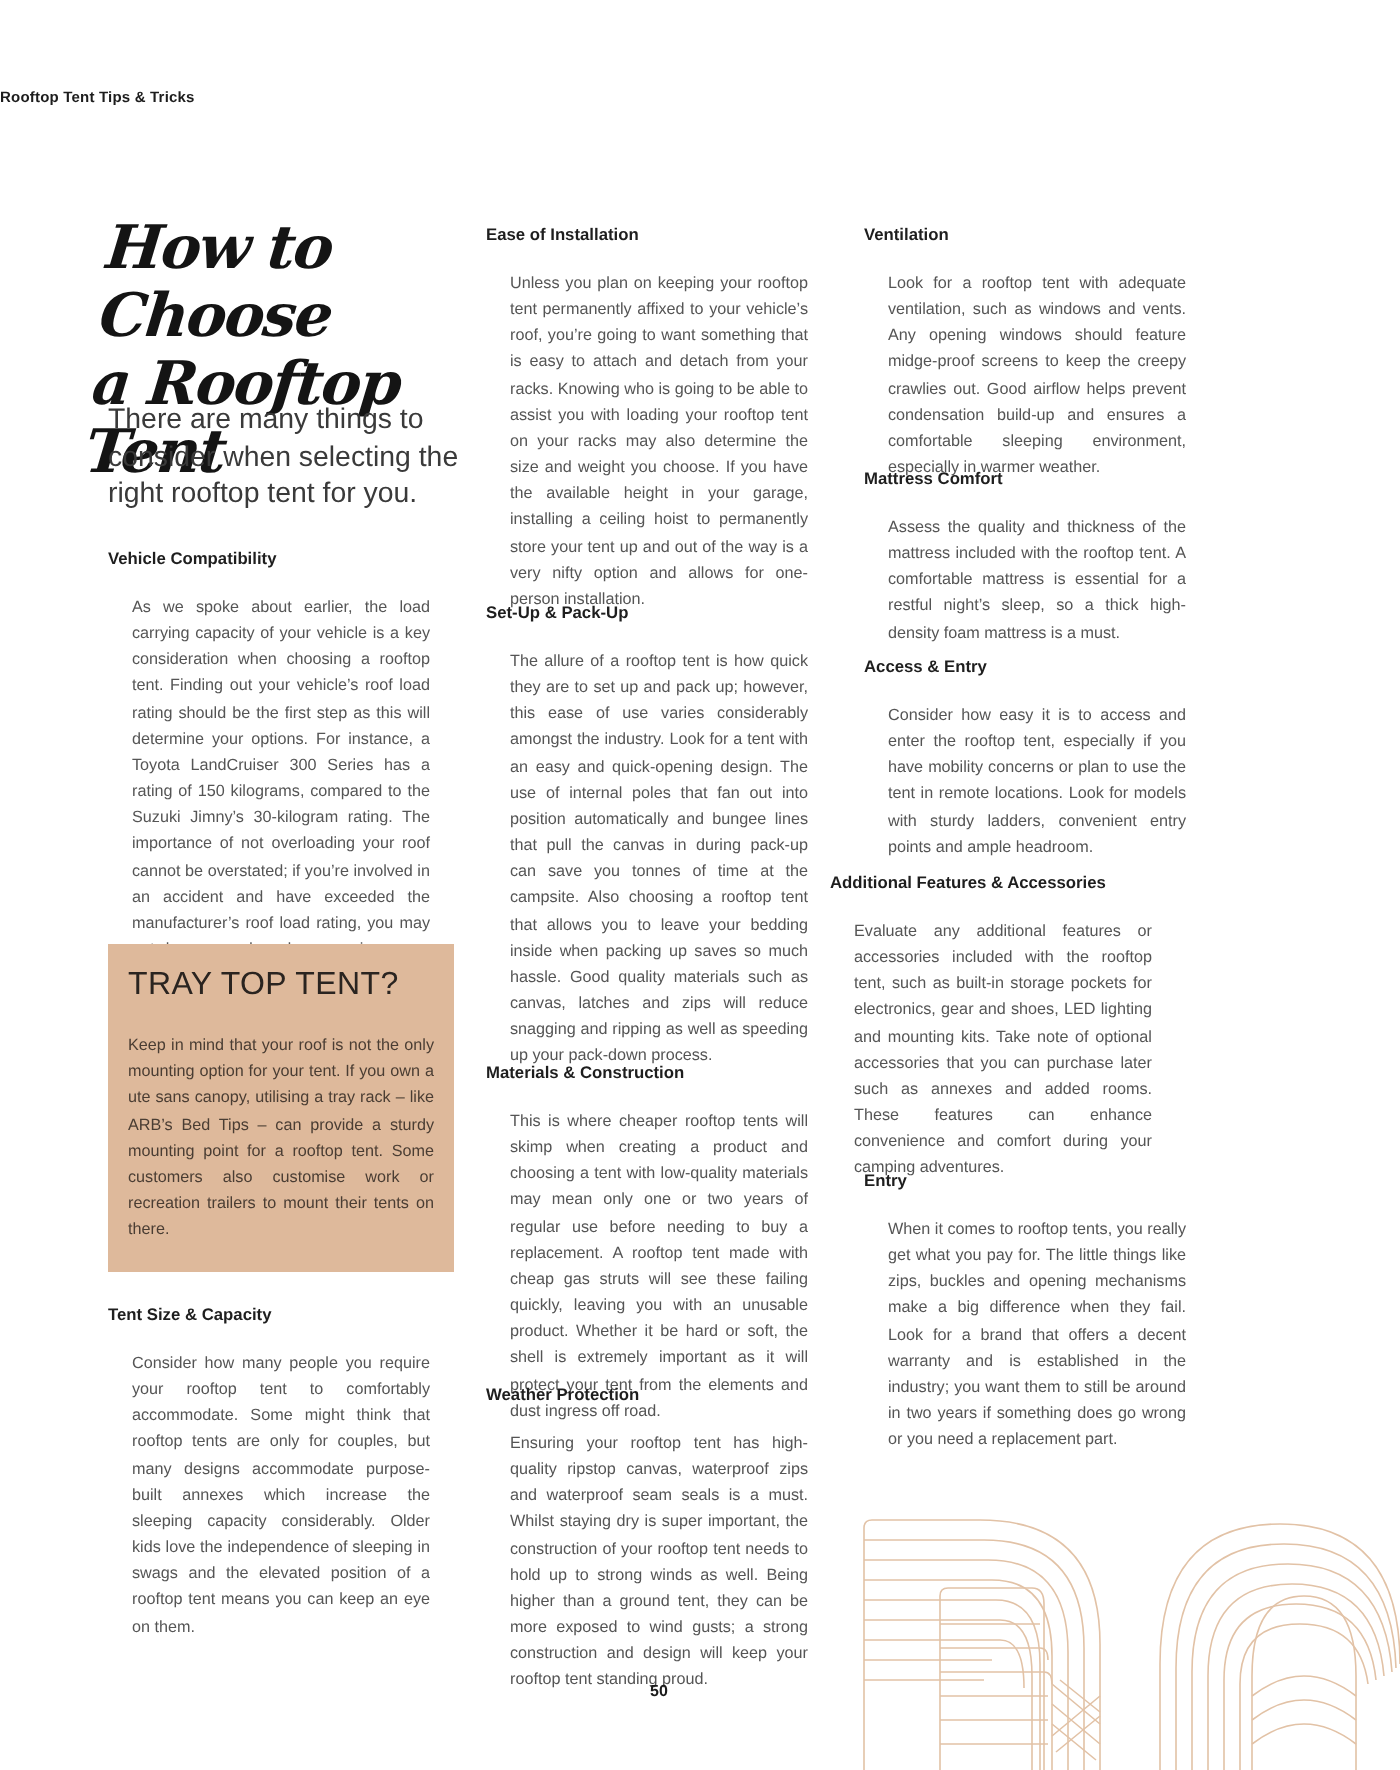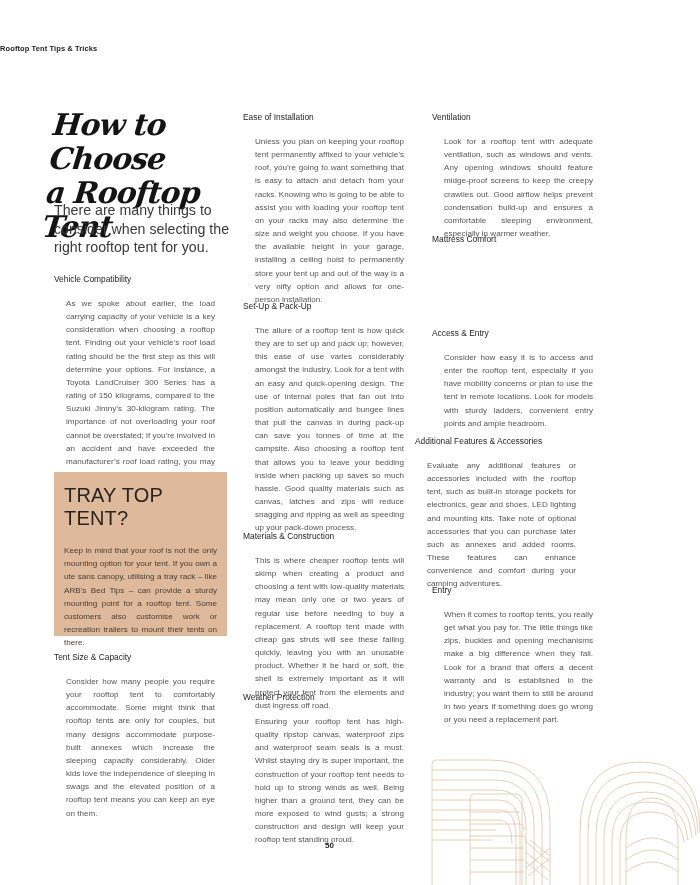--- a/index.html
+++ b/index.html
@@ -17,31 +17,31 @@
     font-size: 30px; line-height: 34px; color: #141414; letter-spacing: -1px;
     transform: skewX(-6deg);
   }
   .title span { display: block; }
   .intro {
     position: absolute; left: 54px; top: 201px; width: 180px;
     font-size: 14.2px; line-height: 18.5px; color: #3a3a3a;
   }
   .section { position: absolute; width: 173px; }
   .section h3 {
-    margin: 0 0 1px 0; font-size: 8.4px; font-weight: normal; color: #1e1e1e; line-height: 12px;
+    margin: 0 0 1px 0; font-size: 8.4px; font-weight: bold; color: #1e1e1e; line-height: 12px;
   }
   .section p {
     margin: 12px; font-size: 8.1px; line-height: 13.15px; color: #555555; text-align: justify;
   }
   .callout {
     position: absolute; left: 54px; top: 472px; width: 173px; height: 164px;
     background: #deb99b; box-sizing: border-box; padding: 12px 10px 0 10px;
   }
   .callout h2 {
-    margin: 0 0 14px 0; font-size: 20px; font-weight: normal; color: #2a2420; letter-spacing: 0.2px;
+    margin: 0 0 14px 0; font-size: 16px; font-weight: normal; color: #2a2420; letter-spacing: 0.2px;
   }
   .callout p {
     margin: 0; font-size: 8.1px; line-height: 13.2px; color: #4a3d33; text-align: justify;
   }
   .page-number {
     position: absolute; left: 0; width: 659px; top: 841px; text-align: center;
     font-size: 8px; font-weight: bold; color: #1a1a1a;
   }
   .deco { position: absolute; left: 430px; top: 752px; width: 270px; height: 133px; }
 </style>
@@ -92,20 +92,21 @@
   <p>Ensuring your rooftop tent has high-quality ripstop canvas, waterproof zips and waterproof seam seals is a must. Whilst staying dry is super important, the construction of your rooftop tent needs to hold up to strong winds as well. Being higher than a ground tent, they can be more exposed to wind gusts; a strong construction and design will keep your rooftop tent standing proud.</p>
 </div>
 
 <div class="section" style="left:432px; top:111px;">
   <h3>Ventilation</h3>
   <p>Look for a rooftop tent with adequate ventilation, such as windows and vents. Any opening windows should feature midge-proof screens to keep the creepy crawlies out. Good airflow helps prevent condensation build-up and ensures a comfortable sleeping environment, especially in warmer weather.</p>
 </div>
 
 <div class="section" style="left:432px; top:233px;">
   <h3>Mattress Comfort</h3>
+  <p>Assess the quality and thickness of the mattress included with the rooftop tent. A comfortable mattress is essential for a restful night’s sleep, so a thick high-density foam mattress is a must.</p>
 </div>
 
 <div class="section" style="left:432px; top:327px;">
   <h3>Access &amp; Entry</h3>
   <p>Consider how easy it is to access and enter the rooftop tent, especially if you have mobility concerns or plan to use the tent in remote locations. Look for models with sturdy ladders, convenient entry points and ample headroom.</p>
 </div>
 
 <div class="section" style="left:415px; top:435px;">
   <h3>Additional Features &amp; Accessories</h3>
   <p>Evaluate any additional features or accessories included with the rooftop tent, such as built-in storage pockets for electronics, gear and shoes, LED lighting and mounting kits. Take note of optional accessories that you can purchase later such as annexes and added rooms. These features can enhance convenience and comfort during your camping adventures.</p>

